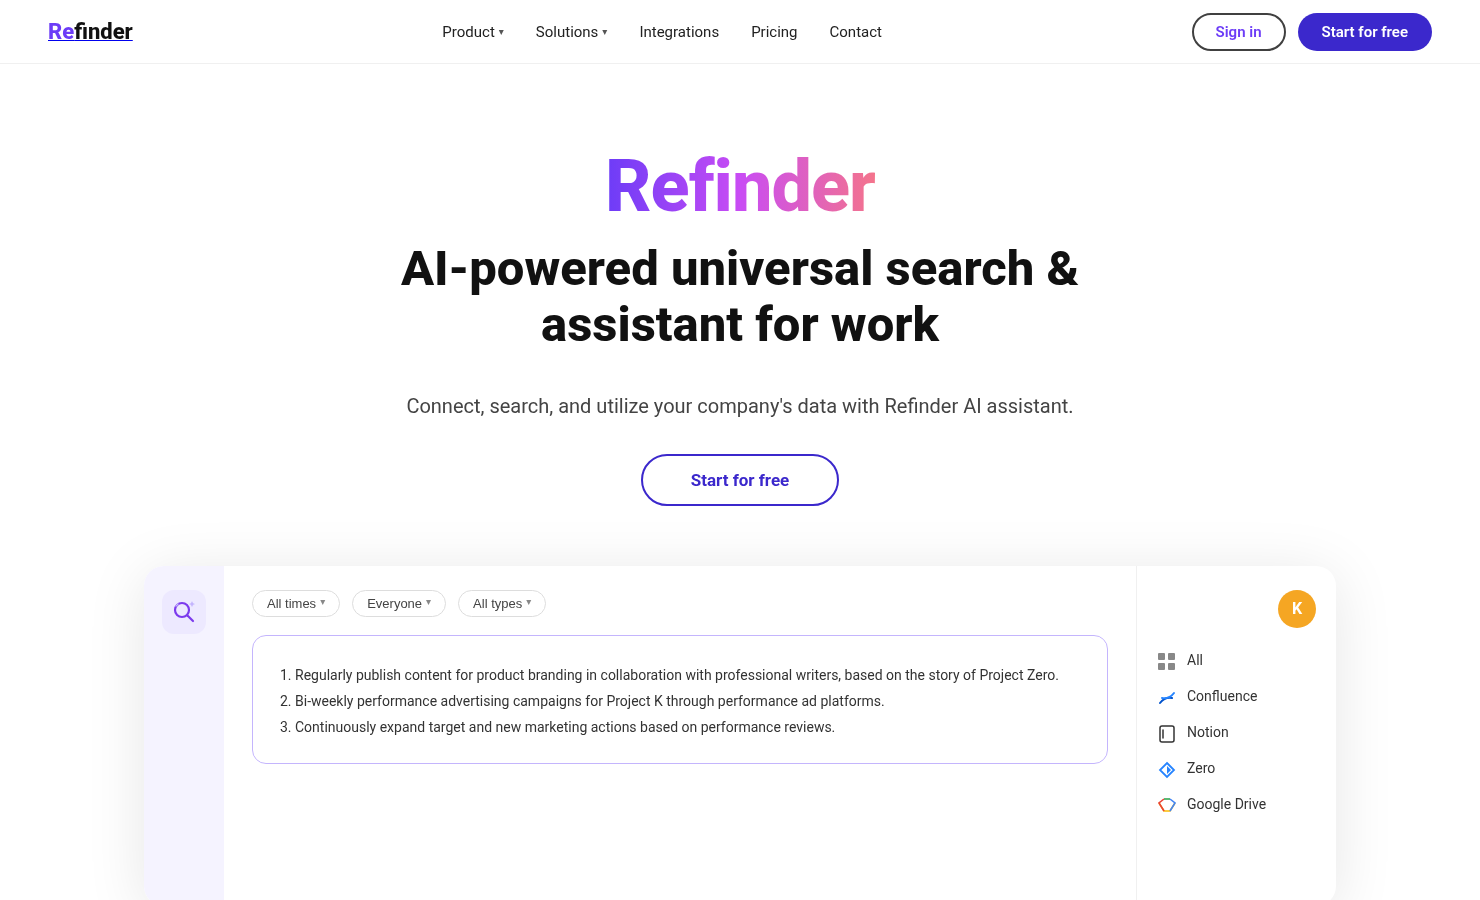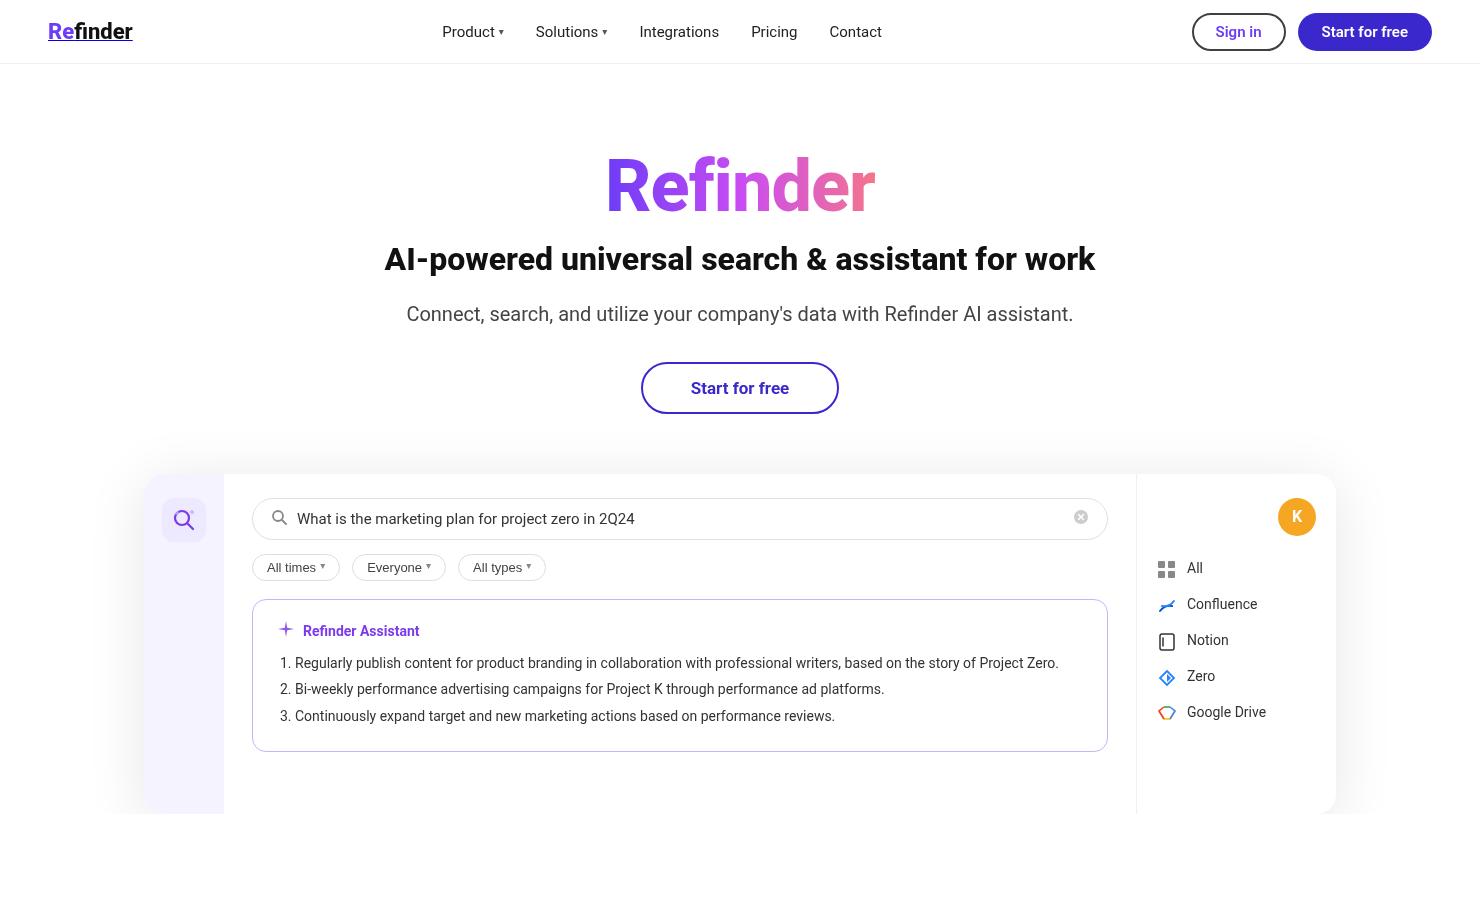--- a/index.html
+++ b/index.html
@@ -31,21 +31,21 @@
     .hero {
       text-align: center; padding: 80px 24px 60px;
     }
     .hero-title-brand {
       font-size: 72px; font-weight: 800; letter-spacing: -1px;
       background: linear-gradient(90deg, #6c3cf7 0%, #c94cf4 50%, #f4748c 100%);
       -webkit-background-clip: text; -webkit-text-fill-color: transparent; background-clip: text;
       display: inline-block; margin-bottom: 12px;
     }
     .hero-subtitle {
-      font-size: 32px; font-weight: 800; line-height: 1.15; color: #111; max-width: 780px; margin: 0 auto 24px;
+      font-size: 49px; font-weight: 800; line-height: 1.15; color: #111; max-width: 780px; margin: 0 auto 40px;
     }
     .hero-desc {
       font-size: 20px; color: #444; margin-bottom: 36px;
     }
     .btn-startfree-hero {
       padding: 14px 48px; border-radius: 50px; border: 2px solid #3b28cc;
       background: #fff; color: #3b28cc; font-size: 17px; font-weight: 700; cursor: pointer; font-family: inherit;
     }
 
     
@@ -183,61 +183,37 @@
           <line x1="17.5" y1="17.5" x2="23" y2="23" stroke="#7c3aed" stroke-width="2.2" stroke-linecap="round"></line>
           <path d="M6 8 L8 6" stroke="#c4b5fd" stroke-width="1.5" stroke-linecap="round"></path>
           <circle cx="22" cy="6" r="1.5" fill="#c4b5fd"></circle>
           <path d="M22 4 L22 8 M20 6 L24 6" stroke="#c4b5fd" stroke-width="1.2" stroke-linecap="round"></path>
         </svg>
       </div>
     </div>
 
     <div class="demo-main">
 
-      <div class="search-bar">
-        <span class="search-icon-wrap">
-          <svg width="16" height="16" viewBox="0 0 16 16" fill="none">
-            <circle cx="7" cy="7" r="5" stroke="#888" stroke-width="1.8"></circle>
-            <line x1="11" y1="11" x2="15" y2="15" stroke="#888" stroke-width="1.8" stroke-linecap="round"></line>
-          </svg>
-        </span>
-        <span class="search-input-text">What is the marketing plan for project zero in 2Q24</span>
-        <span class="search-clear">
-          <svg width="16" height="16" viewBox="0 0 16 16" fill="none">
-            <circle cx="8" cy="8" r="7" fill="#ccc"></circle>
-            <line x1="5.5" y1="5.5" x2="10.5" y2="10.5" stroke="#fff" stroke-width="1.6" stroke-linecap="round"></line>
-            <line x1="10.5" y1="5.5" x2="5.5" y2="10.5" stroke="#fff" stroke-width="1.6" stroke-linecap="round"></line>
-          </svg>
-        </span>
-      </div>
 
       <div class="filters">
         <button class="filter-pill">
           <span>All times</span>
           <span style="font-size:10px; color:#888;">▾</span>
         </button>
         <button class="filter-pill">
           <span>Everyone</span>
           <span style="font-size:10px; color:#888;">▾</span>
         </button>
         <button class="filter-pill">
           <span>All types</span>
           <span style="font-size:10px; color:#888;">▾</span>
         </button>
       </div>
 
       <div class="assistant-card">
-        <div class="assistant-header">
-          <span class="assistant-header-icon">
-            <svg width="18" height="18" viewBox="0 0 18 18" fill="none">
-              <path d="M9 1 L10.2 7.8 L17 9 L10.2 10.2 L9 17 L7.8 10.2 L1 9 L7.8 7.8 Z" fill="#7c3aed" opacity="0.85"></path>
-            </svg>
-          </span>
-          <span class="assistant-label">Refinder Assistant</span>
-        </div>
         <div class="assistant-body">
           <ol>
             <li>Regularly publish content for product branding in collaboration with professional writers, based on the story of Project Zero.</li>
             <li>Bi-weekly performance advertising campaigns for Project K through performance ad platforms.</li>
             <li>Continuously expand target and new marketing actions based on performance reviews.</li>
           </ol>
         </div>
       </div>
 
     </div>

